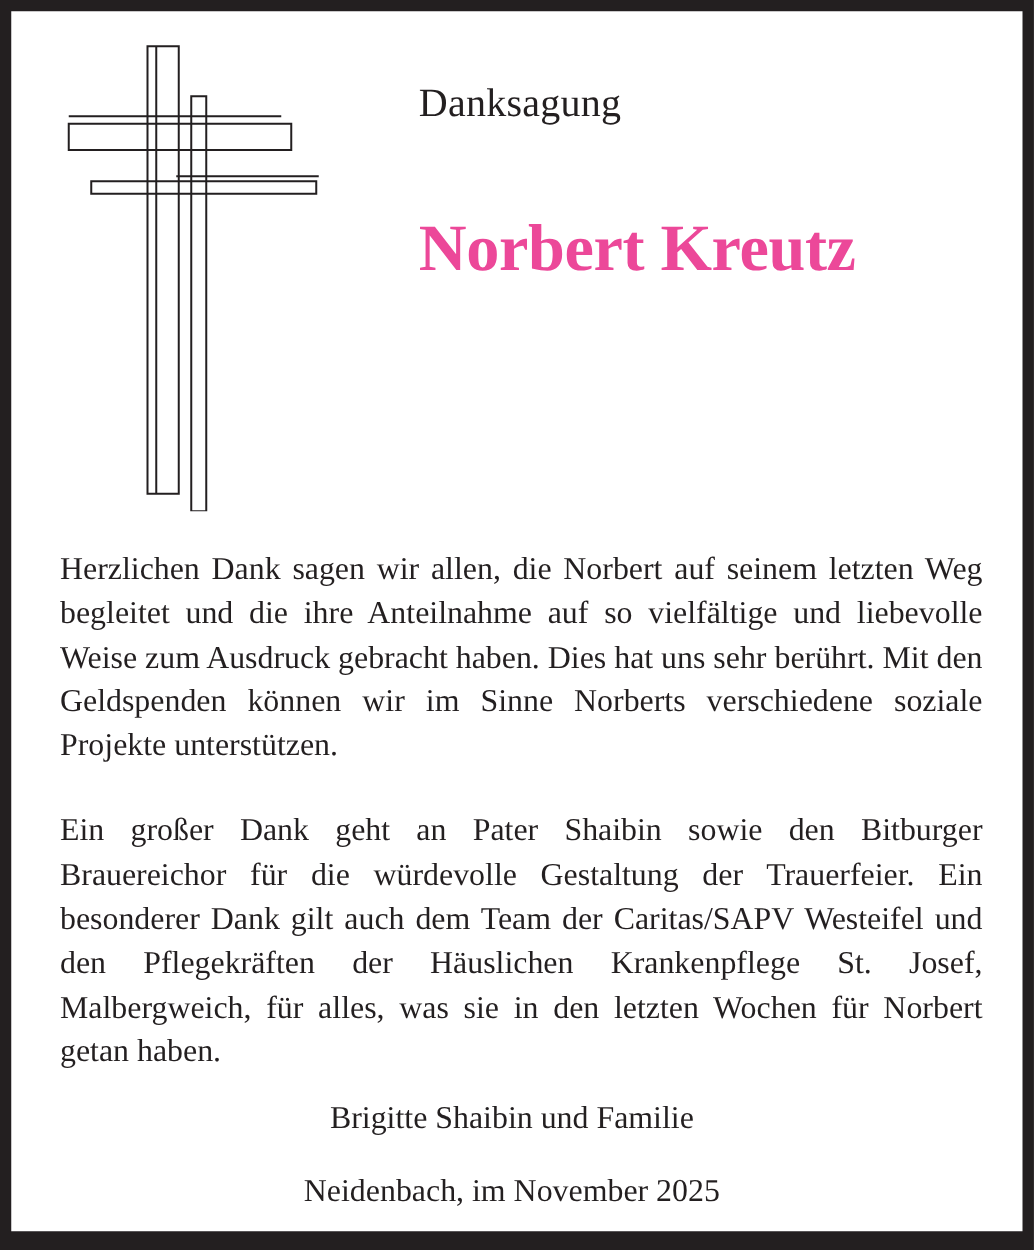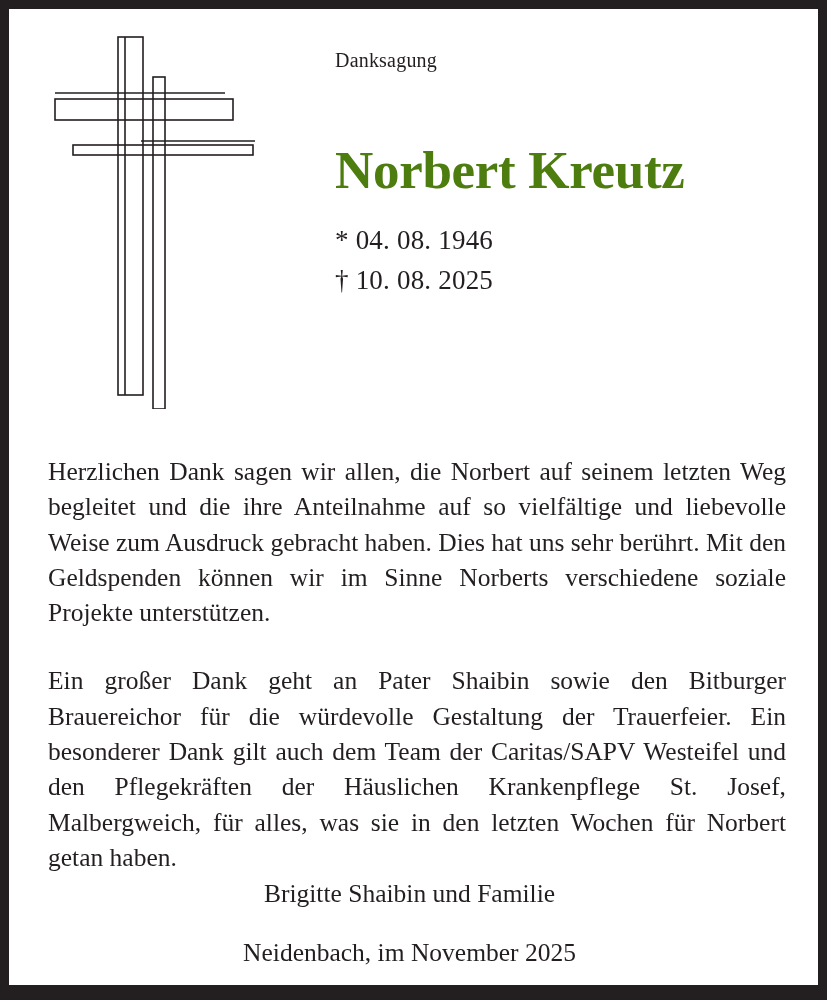--- a/index.html
+++ b/index.html
@@ -52,52 +52,52 @@
   .cross-wrap svg { display: block; }
 
   .heading-col {
     position: absolute;
     left: 326px;
     top: 0;
     right: 10px;
   }
 
   .danksagung {
-    font-size: 20px;
+    font-size: 32px;
     line-height: 1.1;
     color: #231f20;
     letter-spacing: 0.2px;
-    margin-top: 40px;
+    margin-top: 56px;
   }
 
   .deceased-name {
     font-size: 53px;
     font-weight: bold;
     line-height: 1.05;
-    color: #4d7c0f;
+    color: #ec4899;
     letter-spacing: -0.3px;
     margin-top: 72px;
   }
 
   .dates {
     margin-top: 22px;
   }
   .date-line {
     font-size: 27px;
     line-height: 1.48;
     color: #231f20;
     letter-spacing: 0.2px;
     white-space: pre;
   }
 
   
   .body-region {
     position: absolute;
     left: 39px;
-    top: 445px;
+    top: 428px;
     width: 738px;
   }
   .body-par {
     font-size: 25.5px;
     line-height: 35.3px;
     color: #231f20;
     text-align: justify;
     text-justify: inter-word;
     margin: 0;
     -webkit-hyphens: none;
@@ -154,24 +154,20 @@
             <line x1="96" y1="122" x2="210" y2="122"></line>
           </g>
         </svg>
       </div>
 
       <div class="heading-col">
         <div class="danksagung">Danksagung</div>
 
         <div class="deceased-name">Norbert Kreutz</div>
 
-        <div class="dates">
-          <div class="date-line">* 04. 08. 1946</div>
-          <div class="date-line">† 10. 08. 2025</div>
-        </div>
       </div>
     </div>
 
     <div class="body-region">
       <p class="body-par">Herzlichen Dank sagen wir allen, die Norbert auf seinem letzten Weg begleitet und die ihre Anteilnahme auf so vielfältige und liebevolle Weise zum Ausdruck gebracht haben. Dies hat uns sehr berührt. Mit den Geldspenden können wir im Sinne Norberts verschiedene soziale Projekte unterstützen.</p>
       <p class="body-par">Ein großer Dank geht an Pater Shaibin sowie den Bitburger Brauereichor für die würdevolle Gestaltung der Trauerfeier. Ein besonderer Dank gilt auch dem Team der Caritas/SAPV Westeifel und den Pflegekräften der Häuslichen Krankenpflege St. Josef, Malbergweich, für alles, was sie in den letzten Wochen für Norbert getan haben.</p>
     </div>
 
     <div class="closing-region">
       <div class="closing-line">Brigitte Shaibin und Familie</div>

